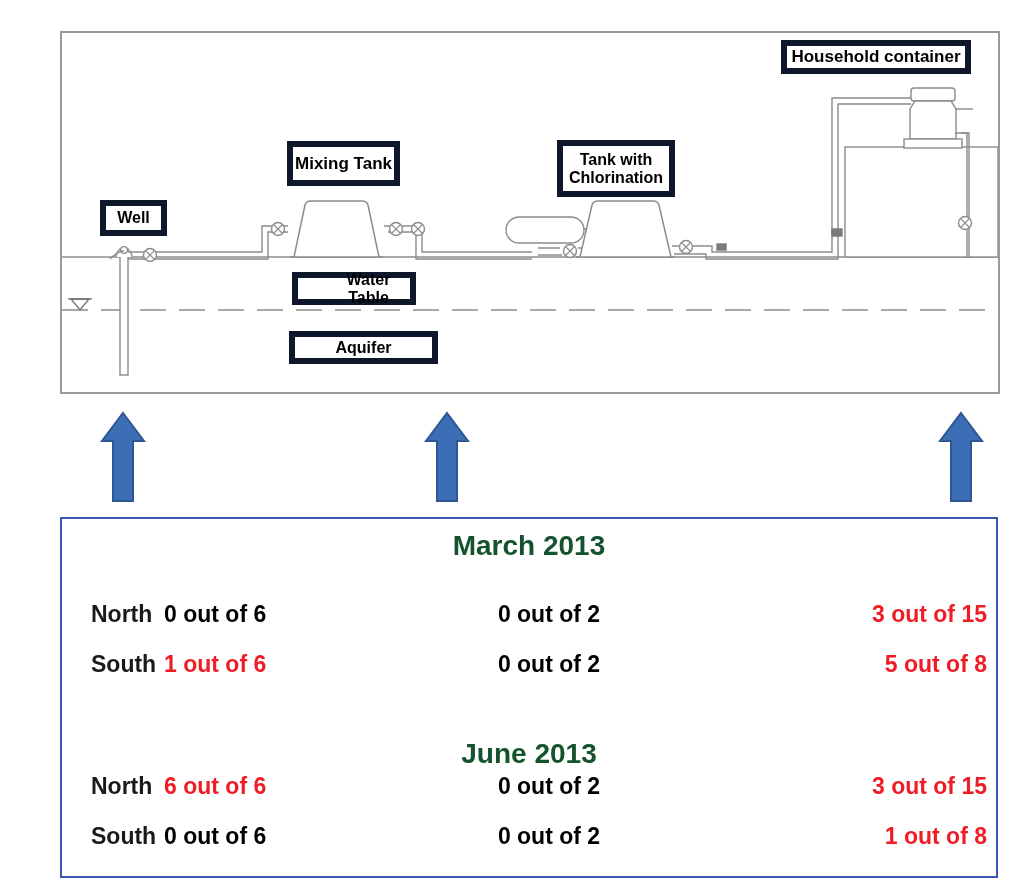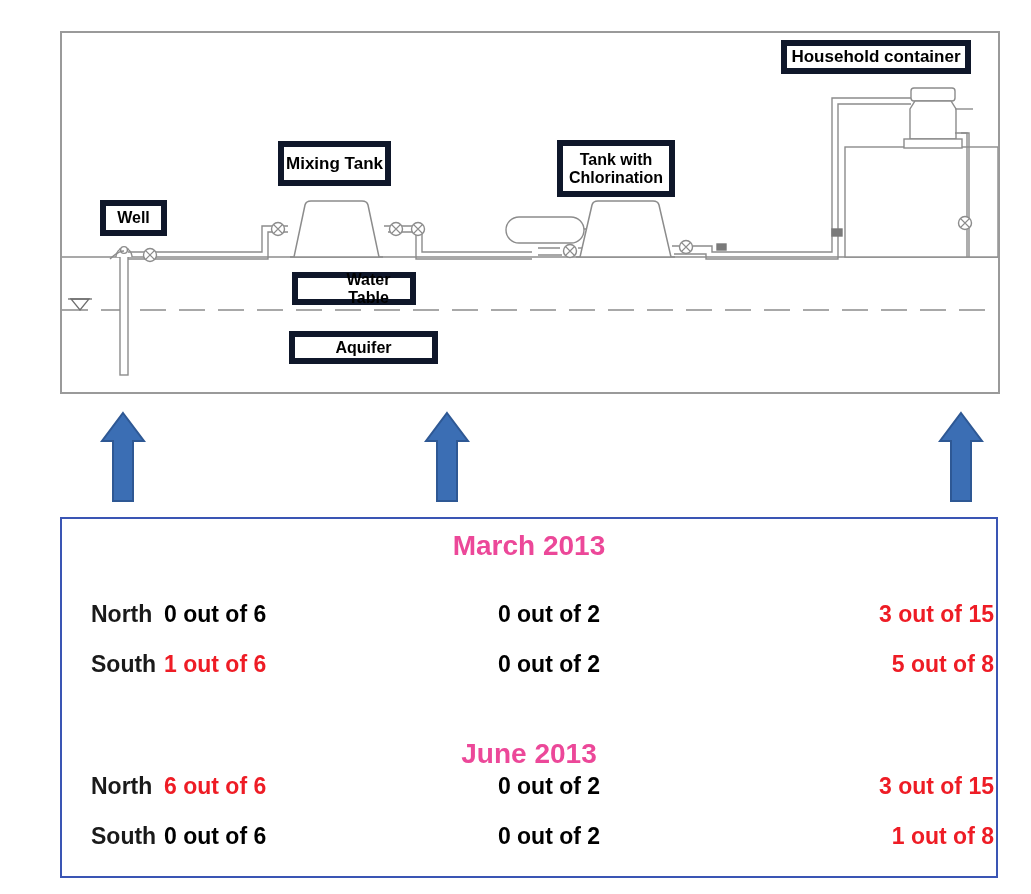--- a/index.html
+++ b/index.html
@@ -41,21 +41,21 @@
     display: flex;
     align-items: center;
     justify-content: center;
     text-align: center;
     font-weight: bold;
     color: #000000;
     line-height: 1.12;
     z-index: 6;
   }
   #label-household  { left: 781px; top: 40px;  width: 190px; height: 34px; font-size: 17px; }
-  #label-mixing     { left: 278px; top: 141px; width: 113px; height: 45px; font-size: 17px; }
+  #label-mixing     { left: 287px; top: 141px; width: 113px; height: 45px; font-size: 17px; }
   #label-chlor      { left: 557px; top: 140px; width: 118px; height: 57px; font-size: 16px; }
   #label-well       { left: 100px; top: 200px; width:  67px; height: 36px; font-size: 16px; }
   #label-watertable { left: 292px; top: 272px; width: 124px; height: 33px; font-size: 16px; padding-left: 29px; }
   #label-aquifer    { left: 289px; top: 331px; width: 149px; height: 33px; font-size: 16px; }
 
   
   .arrow { position: absolute; top: 411px; width: 46px; height: 92px; z-index: 4; }
   #arrow-well      { left: 100px; }
   #arrow-tank      { left: 424px; }
   #arrow-household { left: 938px; }
@@ -71,21 +71,21 @@
     box-sizing: border-box;
     background: #ffffff;
   }
   .season-title {
     position: absolute;
     left: 0;
     width: 100%;
     text-align: center;
     font-weight: bold;
     font-size: 28px;
-    color: #ec4899;
+    color: #14532d;
   }
   #title-march { top: 11px; }
   #title-june  { top: 191px; margin-top: 28px; }
 
   .result-row { position: absolute; left: 0; width: 100%; height: 34px; margin-top: 16px; }
   #row-m-north { top: 66px; }
   #row-m-south { top: 116px; }
   #row-j-north { top: 238px; }
   #row-j-south { top: 288px; }
 
@@ -98,21 +98,21 @@
     white-space: nowrap;
   }
   .cell {
     position: absolute;
     font-weight: bold;
     font-size: 23px;
     white-space: nowrap;
   }
   .cell.col-well      { left: 102px; text-align: right; }
   .cell.col-tank      { left: 407px; text-align: center; width: 160px; }
-  .cell.col-household { right: 2px;  text-align: left; }
+  .cell.col-household { right: 9px;  text-align: left; }
   .val-black { color: #000000; }
   .val-red   { color: #ee1c25; }
 </style>
 </head>
 <body>
 
 <div id="schematic-frame">
   <svg id="schematic-svg" width="936" height="359" viewBox="0 0 936 359">
     <g stroke="#8c8c8c" fill="none" stroke-width="1.4">
 

